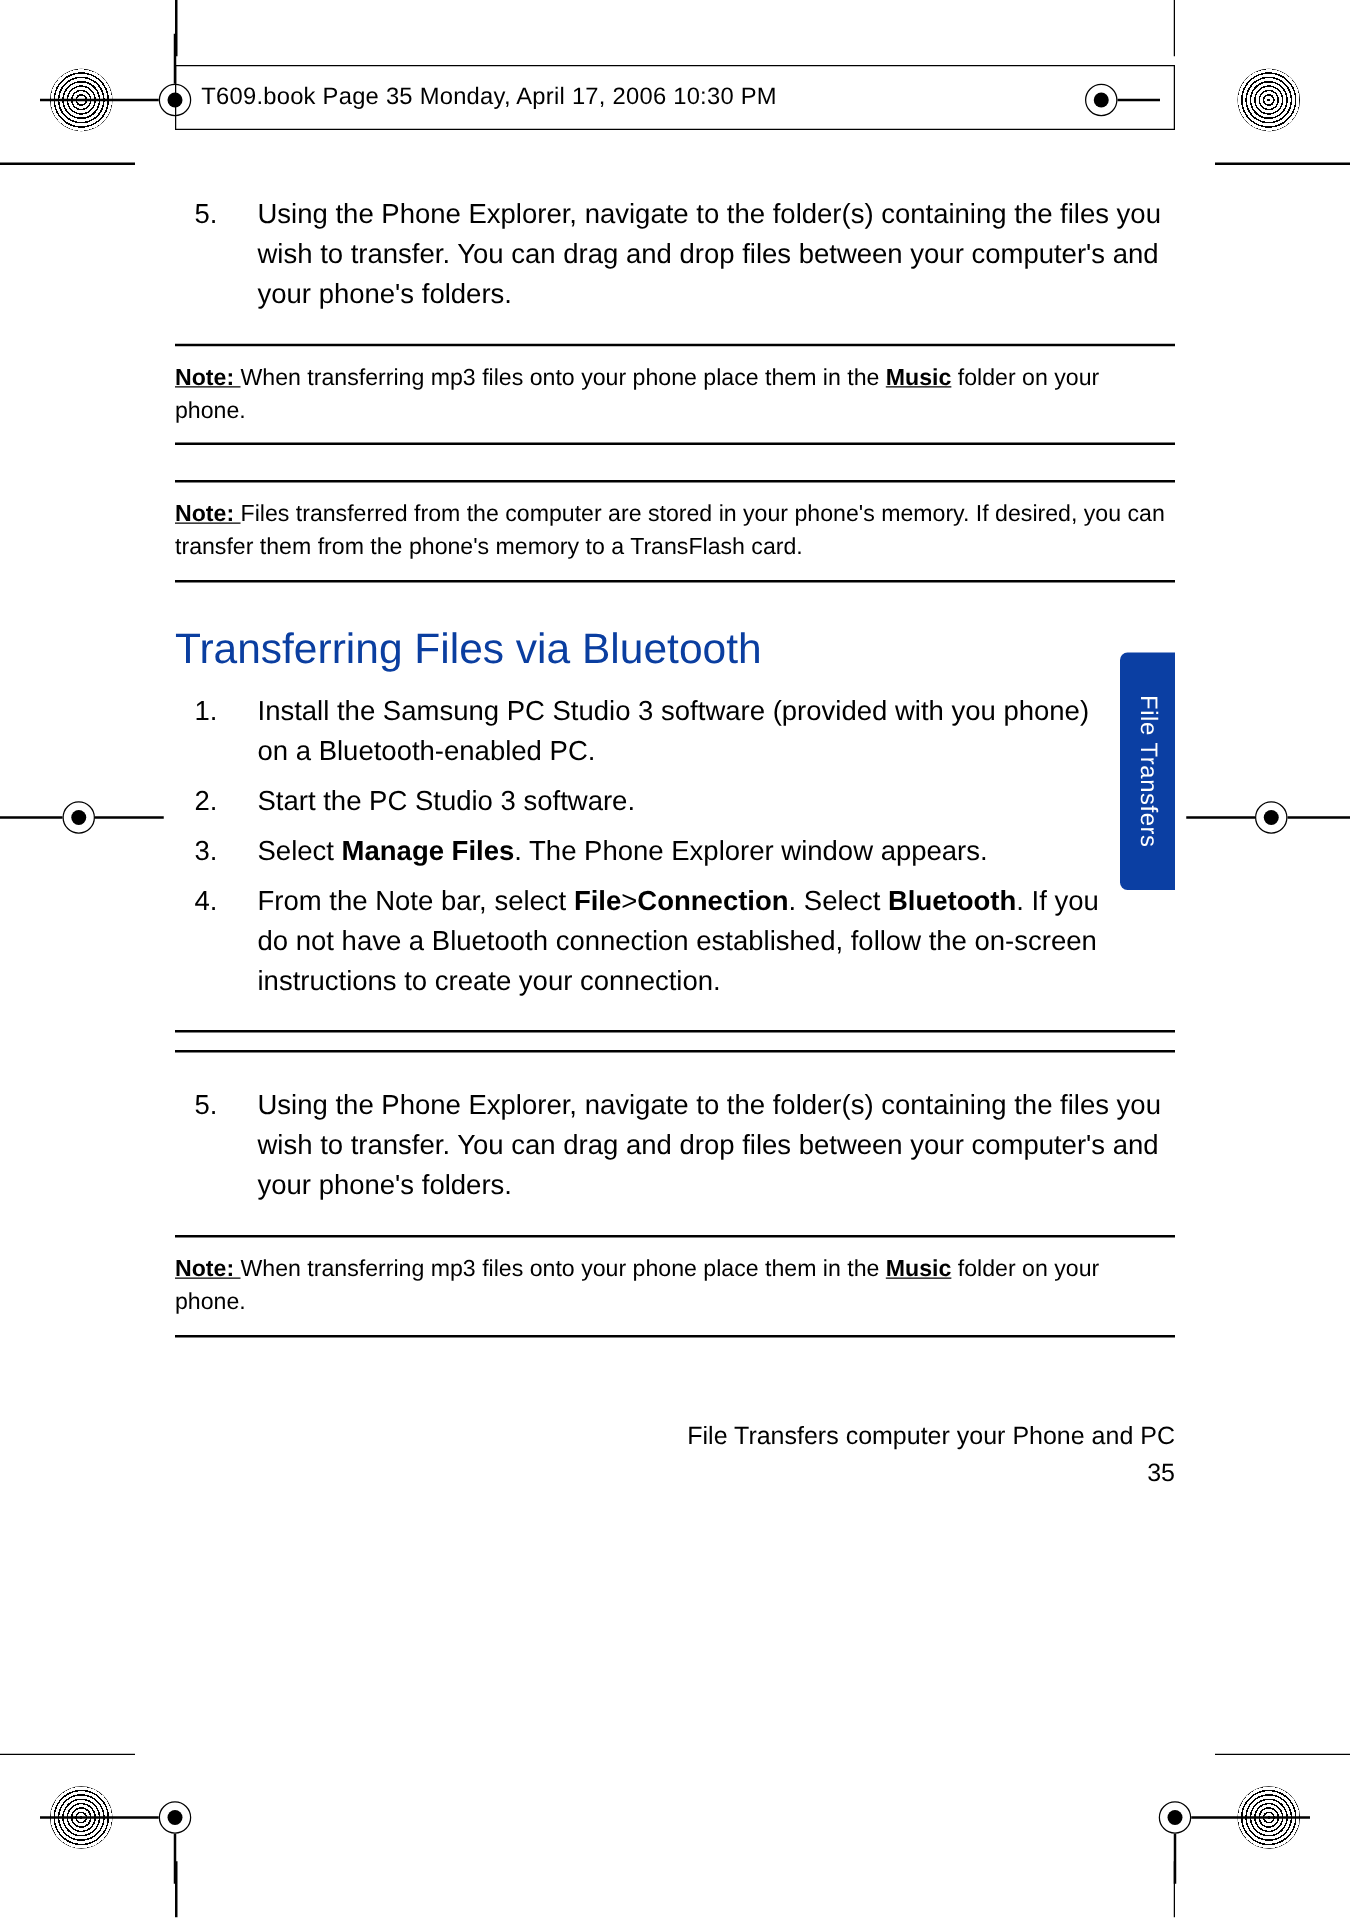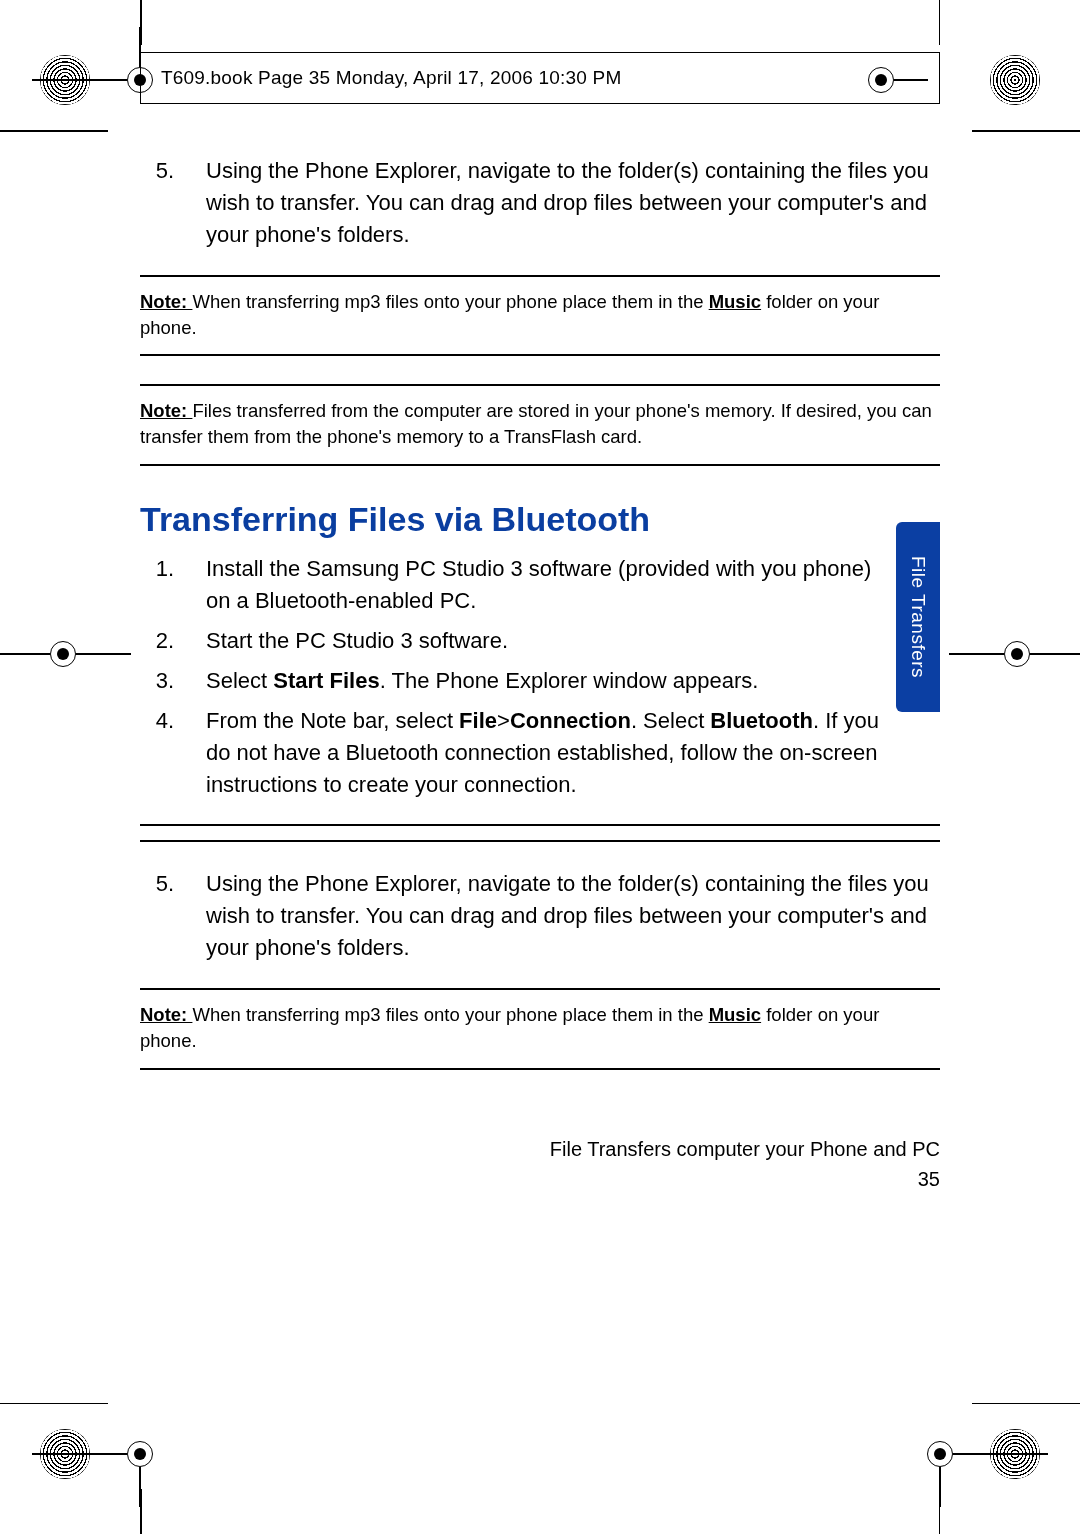--- a/index.html
+++ b/index.html
@@ -88,21 +88,21 @@
   .step .txt { flex: 1; margin-left: 20px; }
   .hr { border: none; border-top: 2px solid #000; margin: 24px 0 12px 0; }
   .note {
     font-size: 18.5px;
     line-height: 1.4;
   }
   .note b { font-weight: bold; text-decoration: underline; }
   .section-title {
     color: #0a3ea0;
     font-size: 34px;
-    font-weight: 700;
+    font-weight: 400;
     margin: 34px 0 14px 0;
   }
   .bold { font-weight: bold; }
 
   .side-tab {
     position: absolute;
     right: 140px;
     top: 522px;
     width: 44px;
     height: 190px;
@@ -218,21 +218,21 @@
       <div class="num">1.</div>
       <div class="txt">Install the Samsung PC Studio 3 software (provided with you phone) on a Bluetooth-enabled PC.</div>
     </div>
     <div class="step">
       <div class="num">2.</div>
       <div class="txt">Start the PC Studio 3 software.</div>
     </div>
     <div class="step" style="padding-right:60px;">
       <div class="num">3.</div>
       <div class="txt">
-        <span>Select </span><span class="bold">Start Files</span><span>. The Phone Explorer window appears.</span>
+        <span>Select </span><span class="bold">Manage Files</span><span>. The Phone Explorer window appears.</span>
       </div>
     </div>
     <div class="step" style="padding-right:60px;">
       <div class="num">4.</div>
       <div class="txt">
         <span>From the Note bar, select </span><span class="bold">File</span><span>&gt;</span><span class="bold">Connection</span><span>. Select </span><span class="bold">Bluetooth</span><span>. If you do not have a Bluetooth connection established, follow the on-screen instructions to create your connection.</span>
       </div>
     </div>
 
     <hr class="hr">

